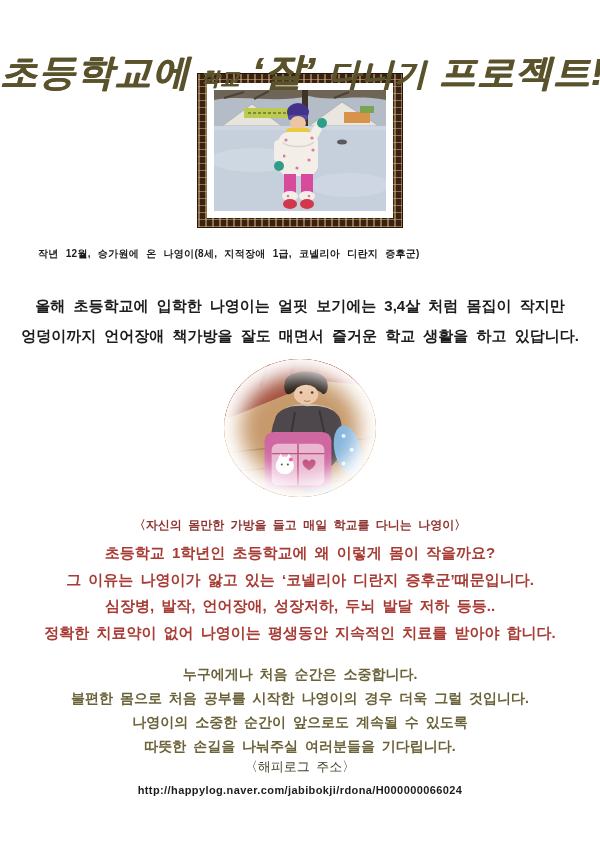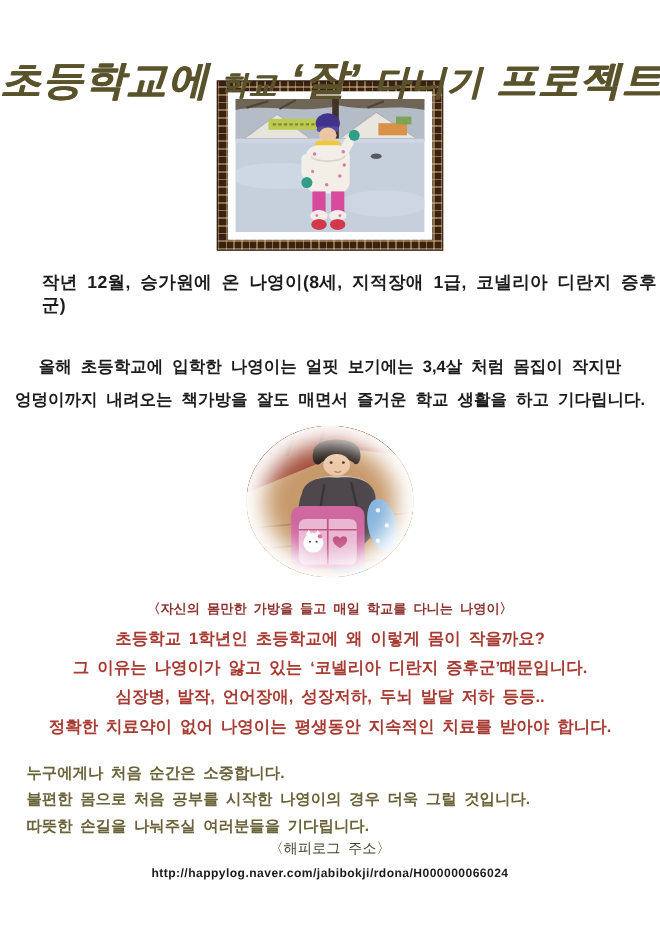--- a/index.html
+++ b/index.html
@@ -23,21 +23,21 @@
     text-align: center;
     font-style: italic;
     font-weight: bold;
     color: #59522b;
     white-space: nowrap;
     letter-spacing: 1px;
     text-shadow: 1px 0 0 #59522b;
   }
   .title .seg { display: inline-block; vertical-align: baseline; }
   .t0 { font-size: 37px; margin-right: 10px; }
-  .t1 { font-size: 25px; margin-right: 12px; font-family: Liberation Mono, monospace; }
+  .t1 { font-size: 19px; margin-right: 12px; font-family: Liberation Mono, monospace; }
   .t2 { font-size: 39px; margin-right: 12px; }
   .t3 { font-size: 32px; margin-right: 12px; }
   .t4 { font-size: 37px; margin-top: 34px; }
 
   
   .frame-wrap { width: 204px; margin: 10px auto 0; }
   .ornate-frame {
     padding: 9px;
     background:
       repeating-linear-gradient(90deg, rgba(225,190,135,0.50) 0 1.5px, rgba(0,0,0,0) 1.5px 7px),
@@ -45,21 +45,21 @@
       #3a2213;
     box-shadow: 0 0 0 1px #27150c;
   }
   .mat { background: #ffffff; padding: 7px; }
   .photo1 { width: 172px; height: 121px; display: block; }
 
   
   .intro {
     margin-top: 20px;
     padding-left: 38px;
-    font-size: 16px;
+    font-size: 10px;
     font-weight: bold;
     color: #1c1c1c;
     letter-spacing: 0.3px;
     word-spacing: 4px;
   }
   .para {
     margin-top: 30px;
     text-align: center;
     font-size: 15px;
     font-weight: bold;
@@ -98,27 +98,26 @@
     margin-top: 6px;
     text-align: center;
     font-size: 15px;
     font-weight: bold;
     color: #a83c34;
     line-height: 26.5px;
     word-spacing: 3px;
   }
   .closing-block {
     margin-top: 16px;
-    text-align: left;
+    text-align: center;
     font-size: 14px;
     font-weight: bold;
     color: #6a6238;
     line-height: 24px;
     word-spacing: 3px;
-    padding-left: 24px;
   }
   .happylog {
     margin-top: 0;
     text-align: center;
     font-size: 13px;
     font-weight: normal;
     color: #45412c;
     word-spacing: 3px;
   }
   .url {
@@ -203,21 +202,21 @@
           <ellipse cx="93" cy="114" rx="7" ry="5" fill="#d2384a"></ellipse>
         </svg>
       </div>
     </div>
   </div>
 
   <div class="intro">작년 12월, 승가원에 온 나영이(8세, 지적장애 1급, 코넬리아 디란지 증후군)</div>
 
   <div class="para">
     <div>올해 초등학교에 입학한 나영이는 얼핏 보기에는 3,4살 처럼 몸집이 작지만</div>
-    <div>엉덩이까지 내려오는 책가방을 잘도 매면서 즐거운 학교 생활을 하고 기다립니다.</div>
+    <div>엉덩이까지 언어장애 책가방을 잘도 매면서 즐거운 학교 생활을 하고 있답니다.</div>
   </div>
 
   <div class="oval-wrap">
     <div class="oval">
       <svg viewBox="0 0 150 140" preserveAspectRatio="none">
 
         <rect x="0" y="0" width="150" height="140" fill="#c79a6c"></rect>
         <path d="M0,95 L150,80 M0,115 L150,100 M0,135 L150,120" stroke="#aa7c4e" stroke-width="1.5"></path>
 
         <polygon points="0,0 150,0 150,28 95,22 0,62" fill="#a34d3a"></polygon>
@@ -265,19 +264,20 @@
   <div class="red-block">
     <div>초등학교 1학년인 초등학교에 왜 이렇게 몸이 작을까요?</div>
     <div>그 이유는 나영이가 앓고 있는 ‘코넬리아 디란지 증후군’때문입니다.</div>
     <div>심장병, 발작, 언어장애, 성장저하, 두뇌 발달 저하 등등..</div>
     <div>정확한 치료약이 없어 나영이는 평생동안 지속적인 치료를 받아야 합니다.</div>
   </div>
 
   <div class="closing-block">
     <div>누구에게나 처음 순간은 소중합니다.</div>
     <div>불편한 몸으로 처음 공부를 시작한 나영이의 경우 더욱 그럴 것입니다.</div>
+    <div>나영이의 소중한 순간이 앞으로도 계속될 수 있도록</div>
     <div>따뜻한 손길을 나눠주실 여러분들을 기다립니다.</div>
   </div>
 
   <div class="happylog">〈해피로그 주소〉</div>
   <div class="url">http://happylog.naver.com/jabibokji/rdona/H000000066024</div>
 
 </div>
 
 </body></html>

